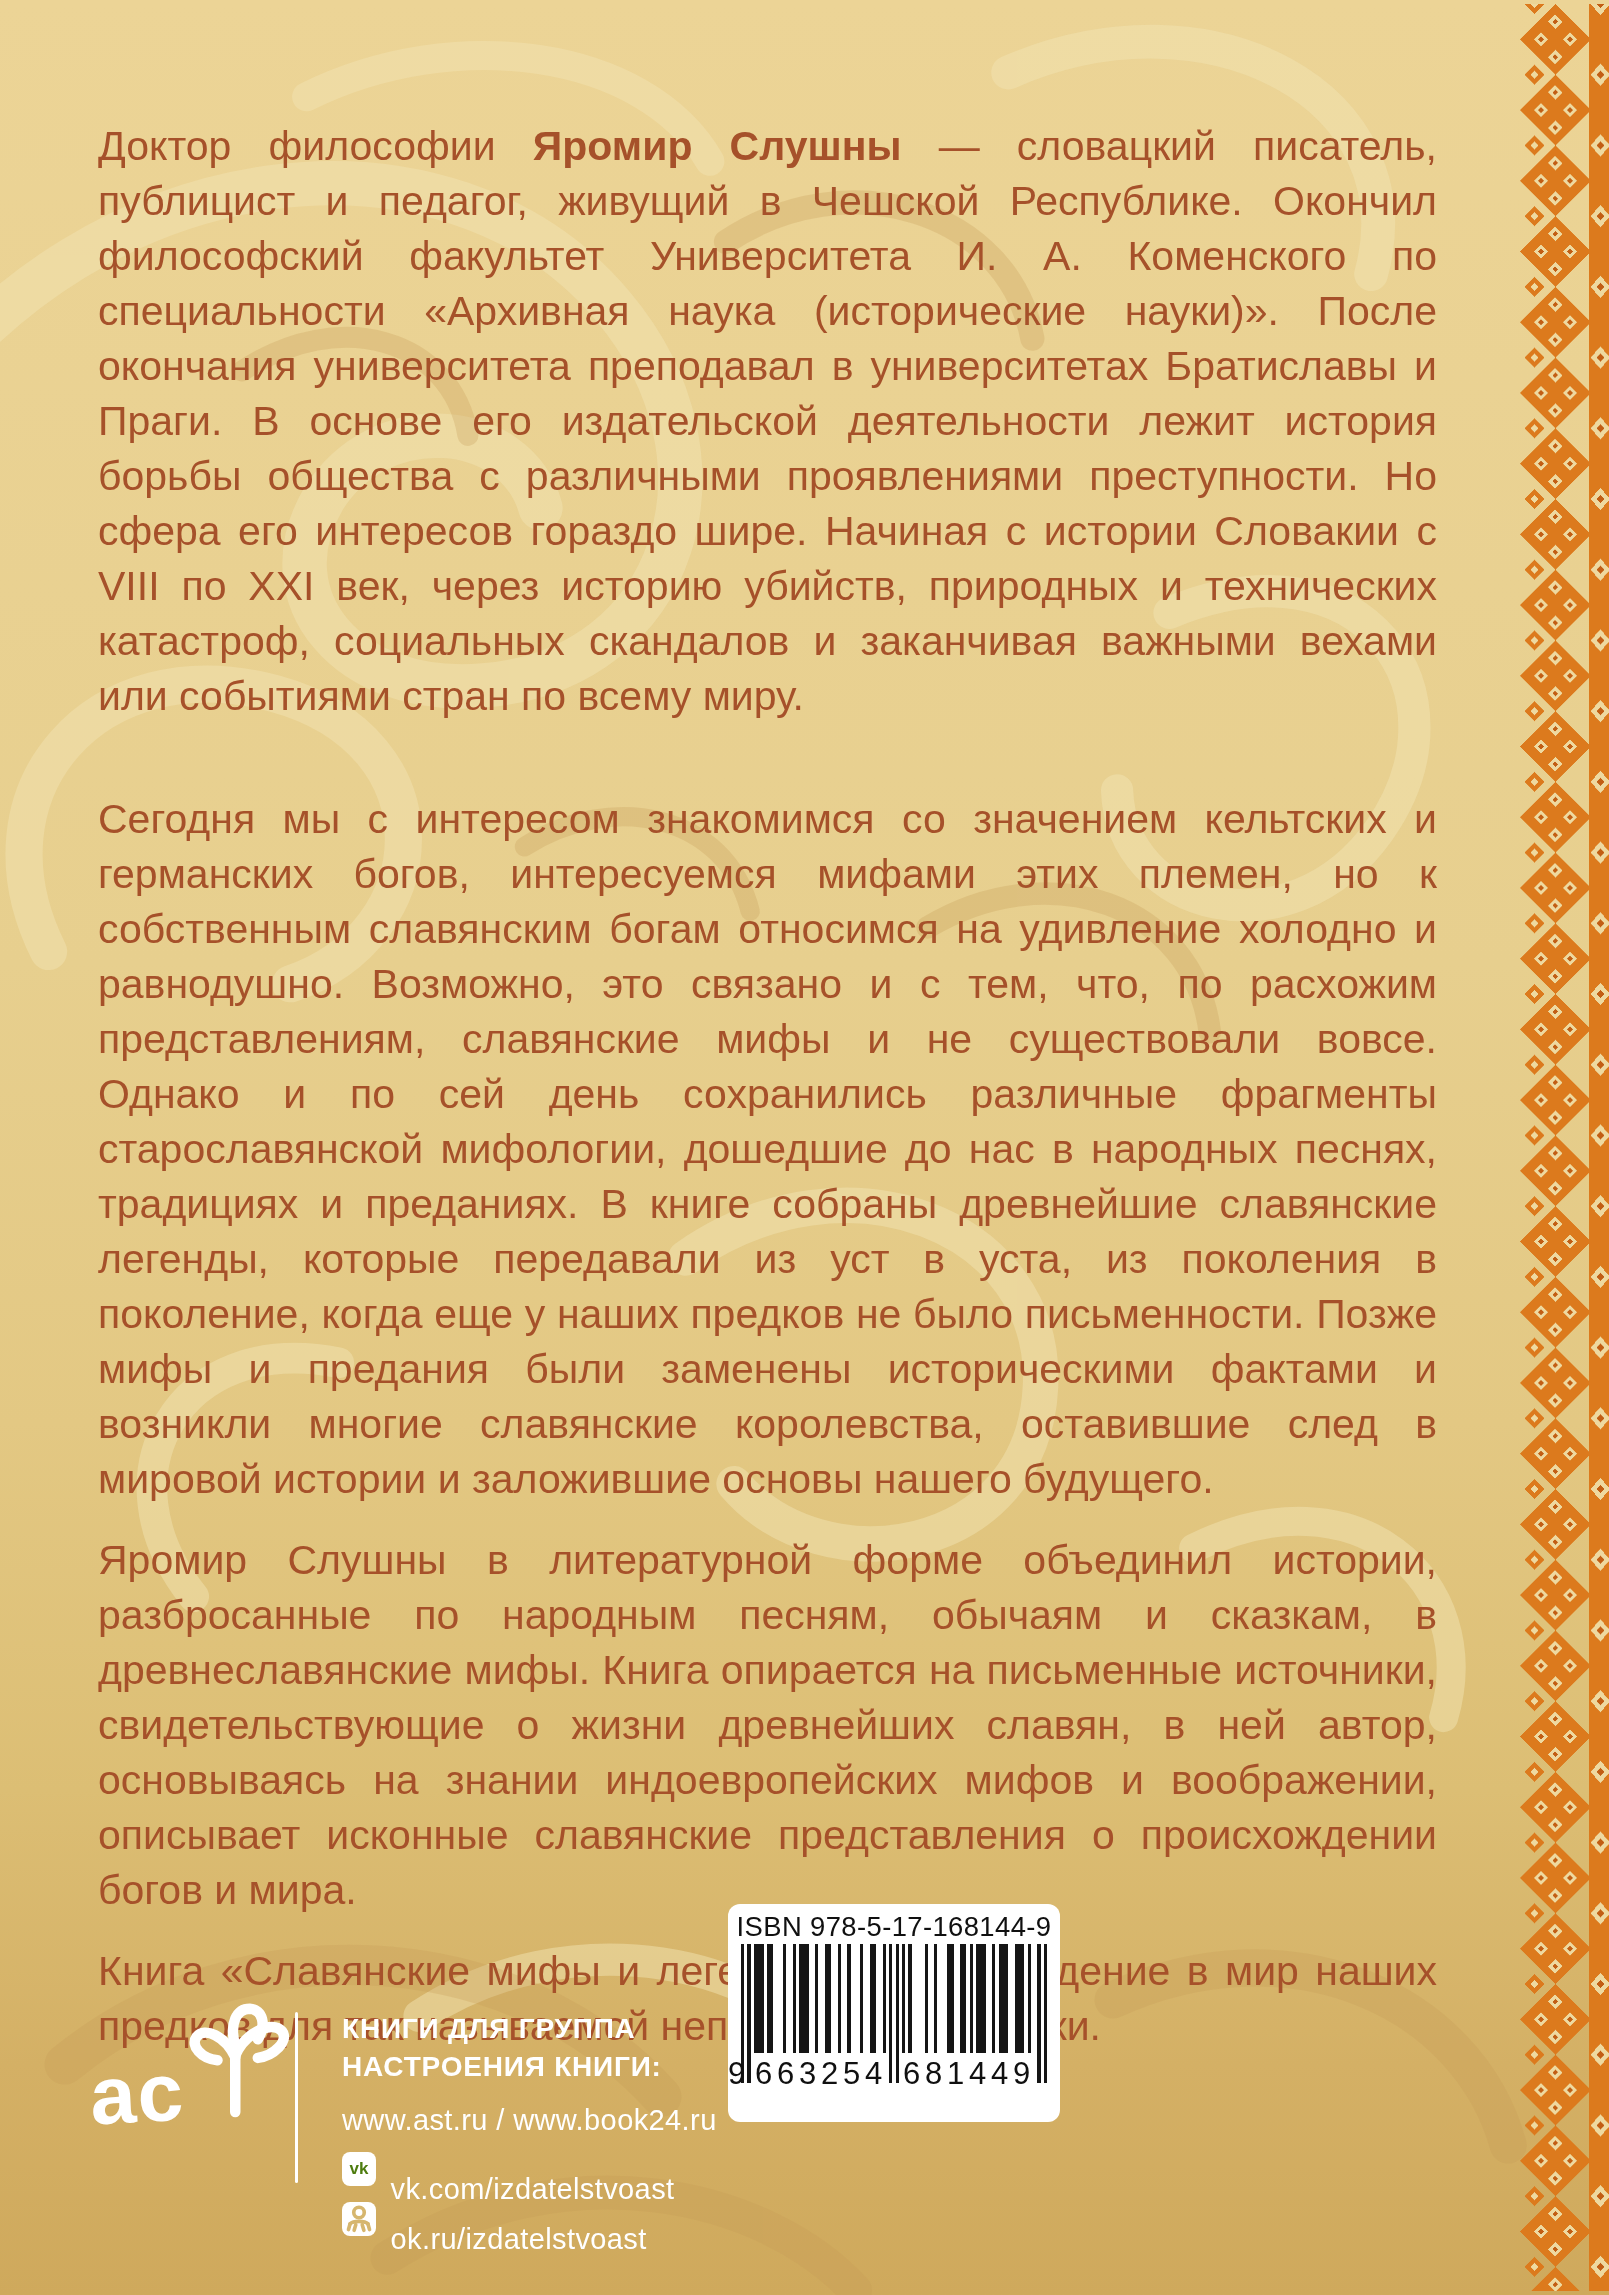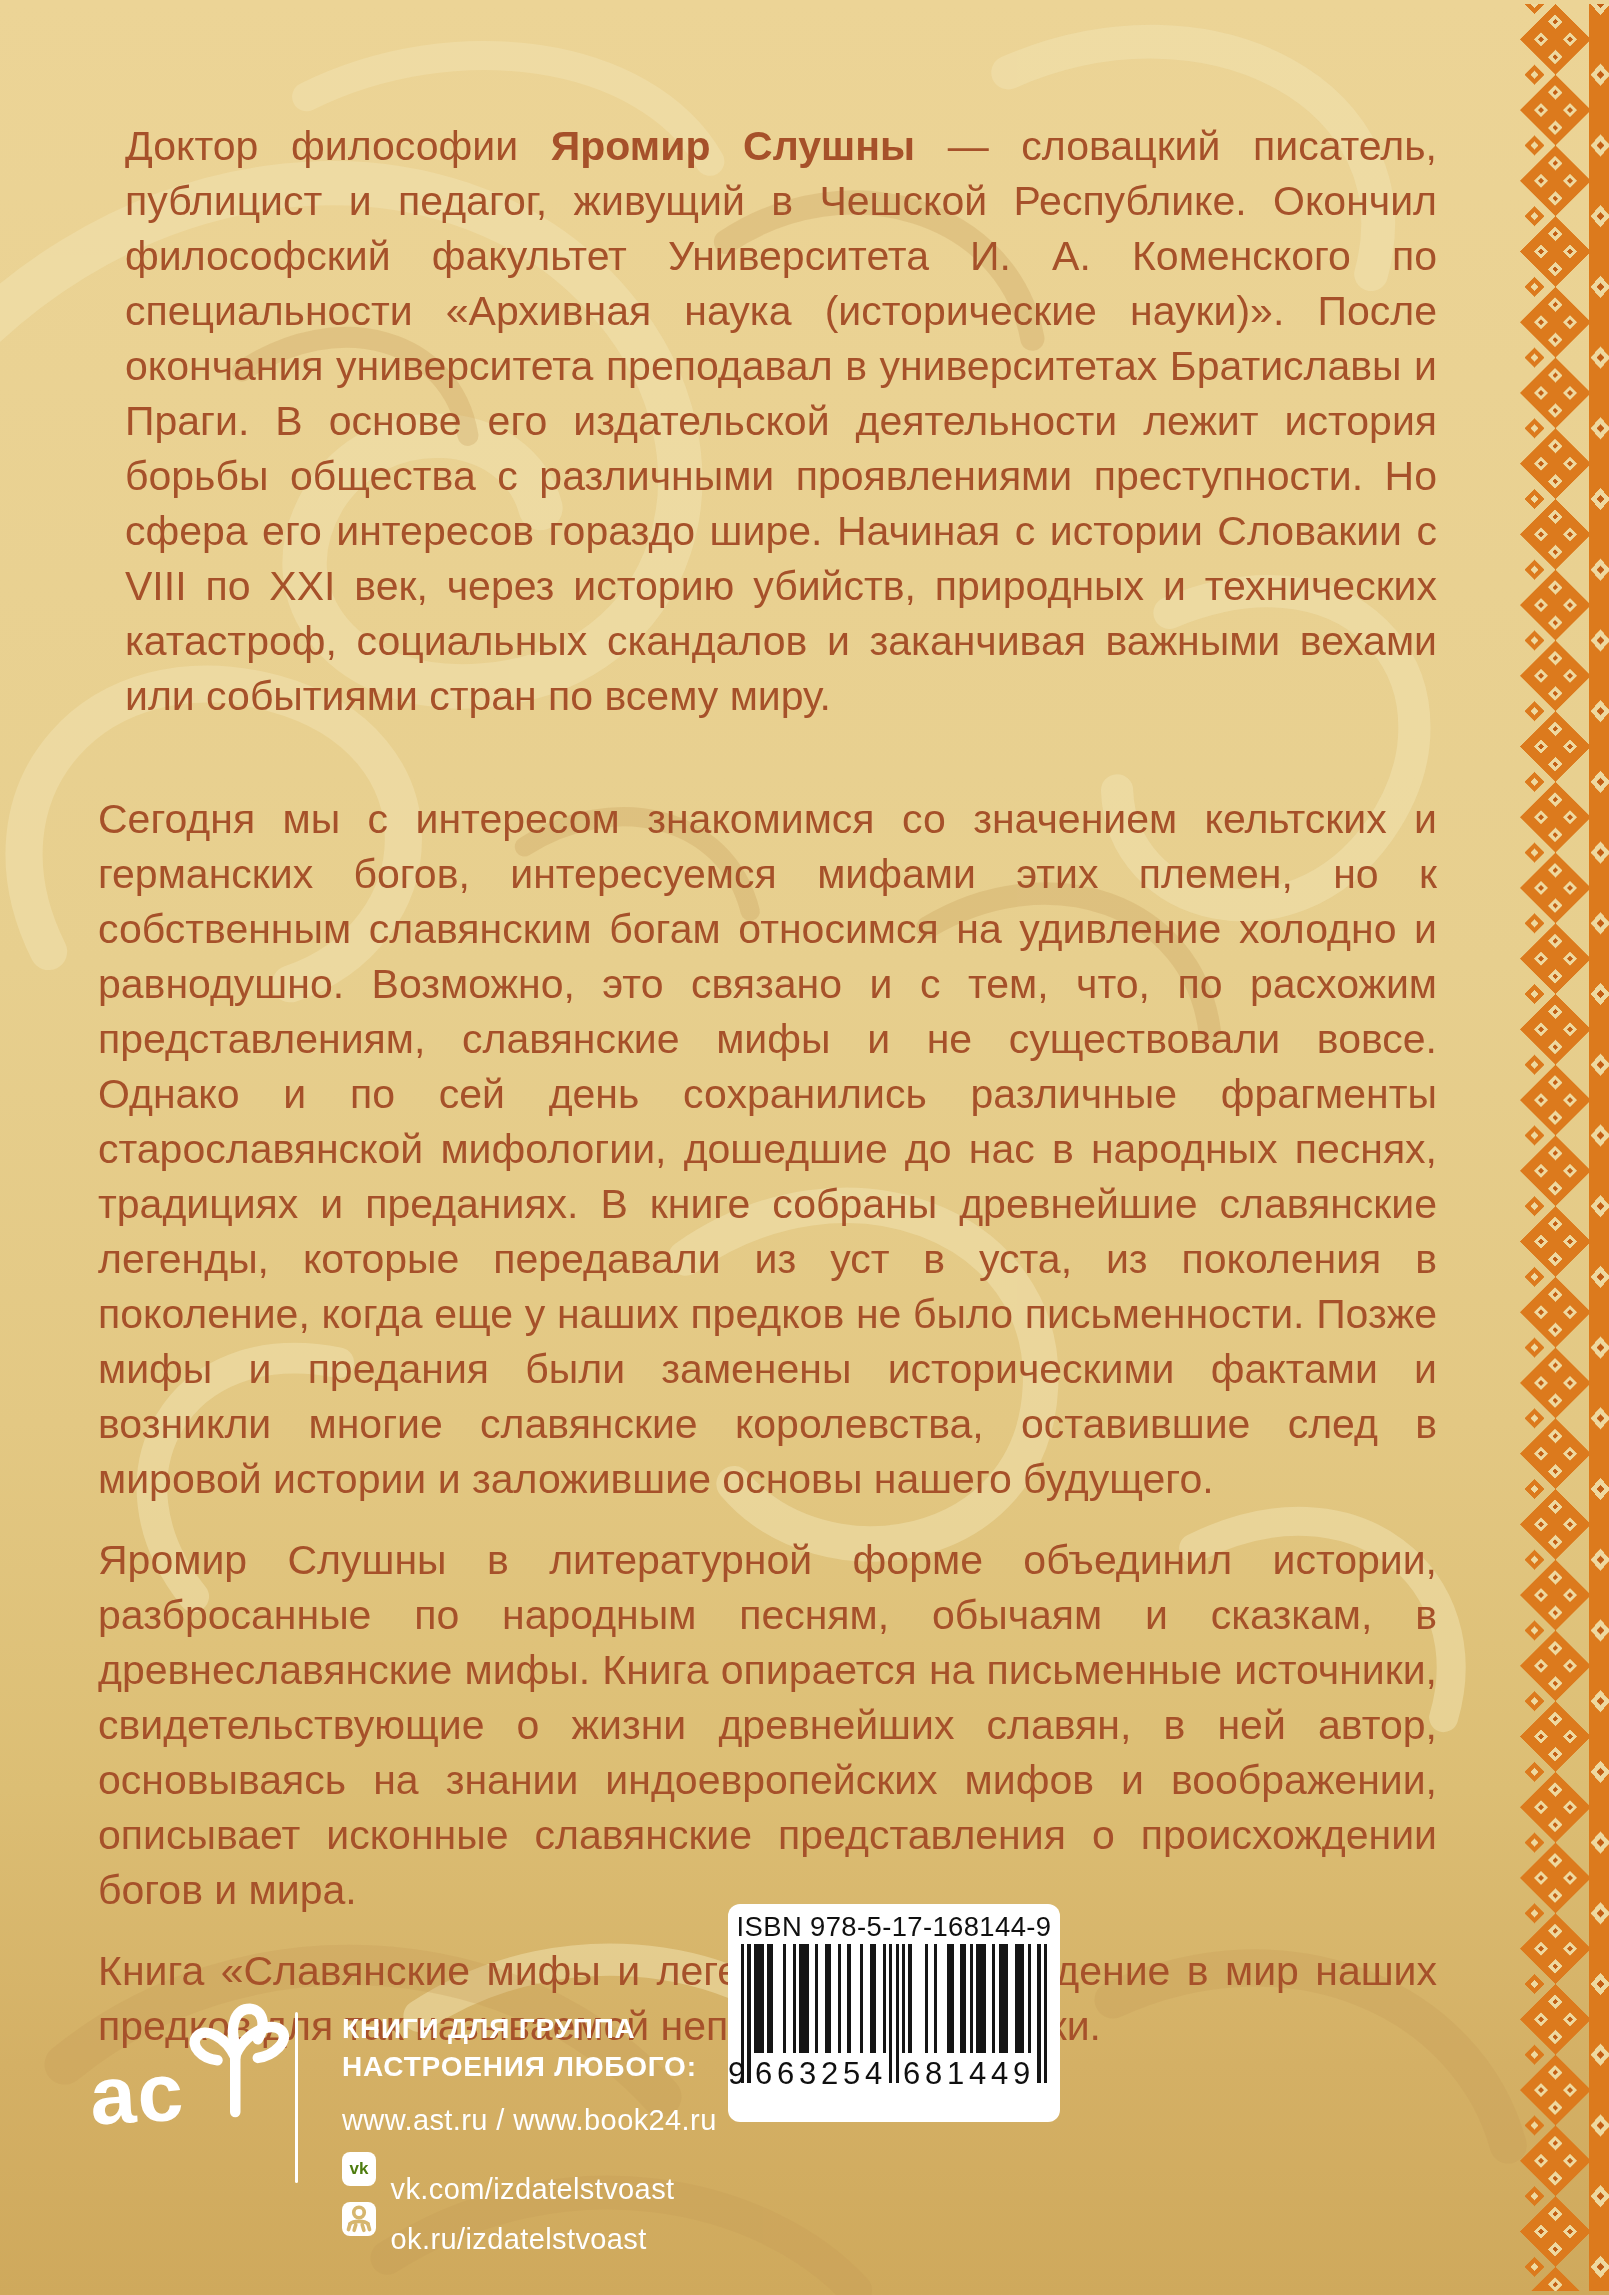--- a/index.html
+++ b/index.html
@@ -19,21 +19,21 @@
   .ethnic-border{position:absolute;top:0;right:0;width:90px;height:2295px;}
 
   
   .text-block{
     position:absolute;left:98px;top:119px;width:1339px;
     color:#a6512a;
     font-size:41px;line-height:55px;
     text-align:justify;
   }
   .text-block p{margin:0 0 26px 0;}
-  .text-block p.bio{margin-bottom:68px;margin-left:27px;}
+  .text-block p.bio{margin-bottom:68px;}
   .text-block strong{font-weight:700;}
 
   
   .ast-letters{
     position:absolute;left:90px;top:2047px;
     color:#fff;font-size:82px;font-weight:700;letter-spacing:1.6px;
     transform:rotate(-3deg);
   }
   .ast-hand{position:absolute;left:182px;top:1999px;}
   .publisher-caption{
@@ -146,21 +146,21 @@
       <path d="M66,70 C78,42 112,26 124,40 C133,52 114,70 94,73"></path>
       <path d="M66,58 C58,30 68,12 84,12 C100,13 105,32 94,50"></path>
     </g>
   </svg>
 
 
   <div class="divider"></div>
 
   <div class="links-block">
     <div class="promo-line">КНИГИ ДЛЯ ГРУППА</div>
-    <div class="promo-line">НАСТРОЕНИЯ ЛЮБОГО:</div>
+    <div class="promo-line">НАСТРОЕНИЯ КНИГИ:</div>
     <div class="sites-line">www.ast.ru / www.book24.ru</div>
     <div class="social-row">
       <div class="social-icon">vk</div>
       <div class="social-label">vk.com/izdatelstvoast</div>
     </div>
     <div class="social-row">
       <div class="social-icon">
         <svg width="34" height="34" viewBox="0 0 42 42" aria-hidden="true">
           <g fill="none" stroke="#d6b66e" stroke-width="4.5" stroke-linecap="round">
             <circle cx="21" cy="13" r="6.5"></circle>

